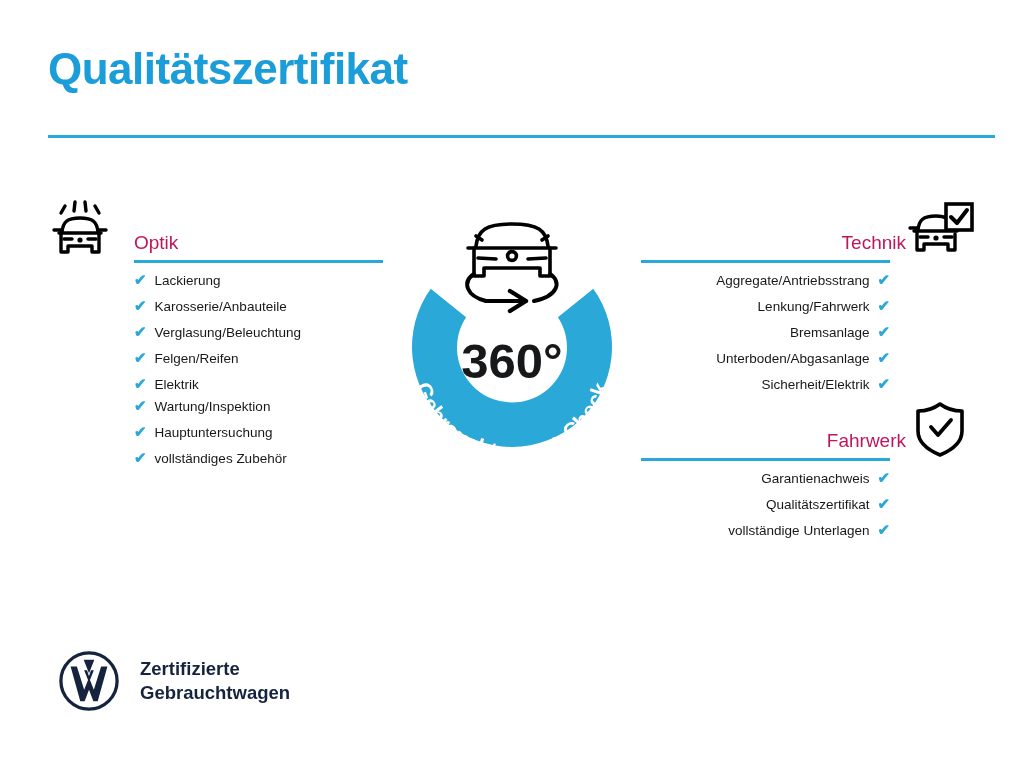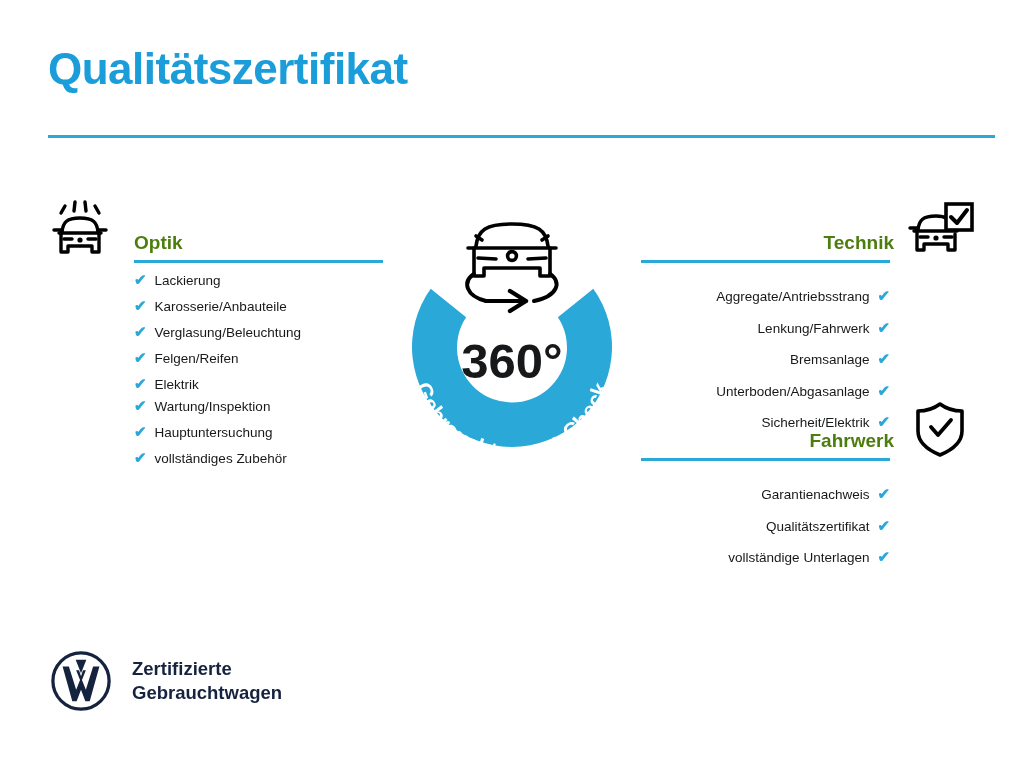--- a/index.html
+++ b/index.html
@@ -49,27 +49,27 @@
   .panel-garantie{ left: 641px; top: 398px; }
 
   .panel-head {
     position: relative;
     height: 72px;
   }
   .panel-title {
     position: absolute;
     bottom: 20px;
     font-size: 19px;
-    font-weight: bold;
-    color: #4d7c0f;
+    font-weight: normal;
+    color: #be185d;
     line-height: 1;
     white-space: nowrap;
   }
   .panel-left .panel-title  { left: 96px; }
-  .panel-right .panel-title { right: 92px; margin-left: 20px; }
+  .panel-right .panel-title { right: 80px; margin-left: 20px; }
 
   .panel-rule {
     position: absolute;
     bottom: 9px;
     height: 3px;
     background: #2aa8d8;
   }
   .panel-left .panel-rule  { left: 96px;  width: 249px; }
   .panel-right .panel-rule { right: 96px; width: 249px; }
 
@@ -93,21 +93,21 @@
   .check-item {
     display: flex;
     align-items: baseline;
     font-size: 13.5px;
     color: #16181a;
     line-height: 1;
     margin-bottom: 10.5px;
     white-space: nowrap;
   }
   .panel-left .check-item  { justify-content: flex-start; padding-left: 96px; }
-  .panel-right .check-item { justify-content: flex-end;  padding-right: 96px; margin-top: 16px; }
+  .panel-right .check-item { justify-content: flex-end;  padding-right: 96px; }
 
   .check-mark {
     color: #2aa8d8;
     font-size: 15px;
     font-weight: bold;
     line-height: 1;
   }
   .panel-left  .check-mark { margin-right: 8px; }
   .panel-right .check-mark { margin-left: 8px; order: 2; }
   .panel-right .check-text { order: 1; }
@@ -118,21 +118,21 @@
     left: 372px;
     top: 192px;
     width: 280px;
     height: 300px;
   }
   .badge svg { display: block; width: 100%; height: 100%; }
 
   
   .footer-lockup {
     position: absolute;
-    left: 50px;
+    left: 58px;
     top: 650px;
     display: flex;
     align-items: center;
   }
   .vw-logo { width: 62px; height: 62px; }
   .vw-logo svg { display: block; width: 100%; height: 100%; }
   .footer-text {
     margin-left: 20px;
     font-size: 18.5px;
     font-weight: bold;

